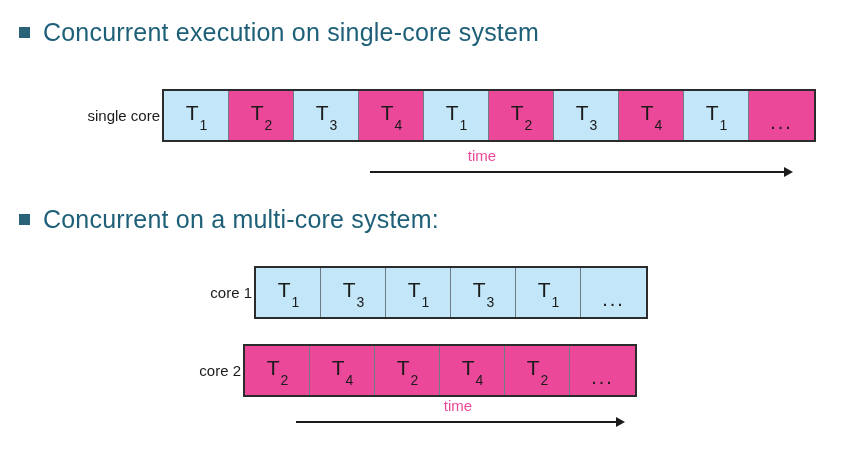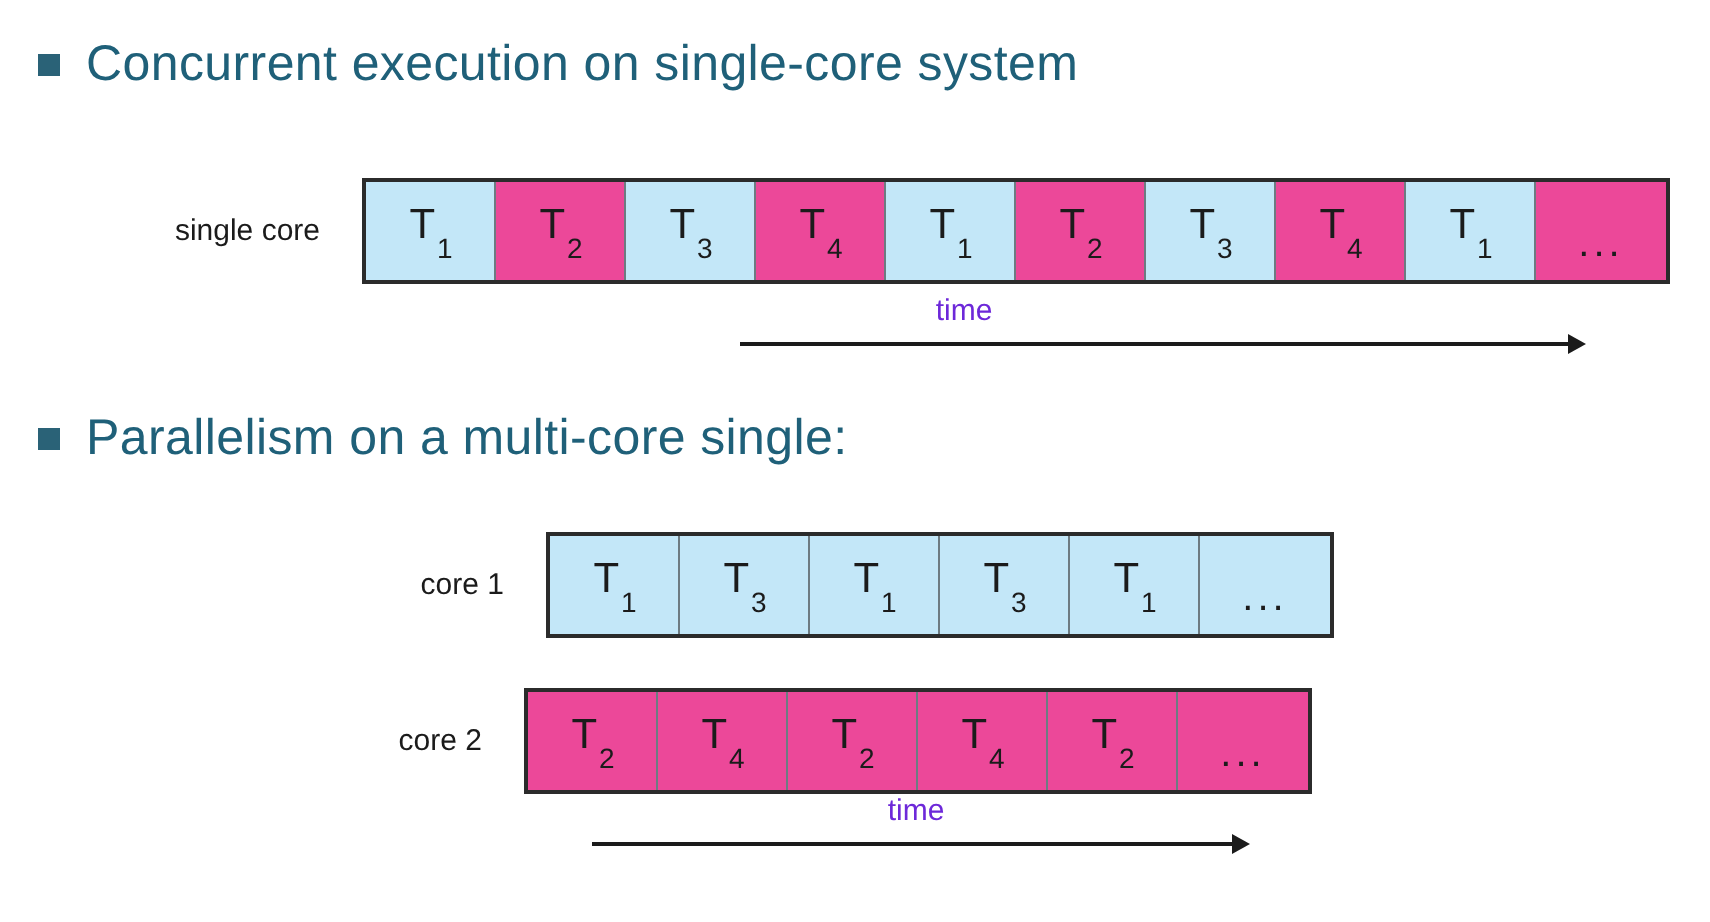--- a/index.html
+++ b/index.html
@@ -51,21 +51,21 @@
   
   .timeline-row {
     position: absolute;
     display: flex;
     align-items: center;
   }
   .row-label {
     font-size: 15px;
     color: #1b1b1b;
     text-align: right;
-    padding-right: 21px;
+    padding-right: 2px;
     flex: 0 0 auto;
     line-height: 1;
   }
   .cells {
     display: flex;
     border: 2px solid #2b2b2b;
     box-sizing: border-box;
     background: #e8e8e8;
   }
   .cell {
@@ -118,21 +118,21 @@
   #row-core-1 .cell,
   #row-core-2 .cell { width: 65px; }
 
   
   .time-axis {
     position: absolute;
   }
   .time-axis .axis-label {
     position: absolute;
     font-size: 15px;
-    color: #6d28d9;
+    color: #ec4899;
     line-height: 1;
     transform: translateX(-50%);
     white-space: nowrap;
   }
   .time-axis .axis-line {
     position: absolute;
     height: 2px;
     background: #1b1b1b;
     left: 0;
   }
@@ -201,21 +201,21 @@
   </div>
 
   <div class="time-axis" id="time-axis-top">
     <span class="axis-label">time</span>
     <span class="axis-line"></span>
     <span class="axis-head"></span>
   </div>
 
   <div class="bullet-line" id="heading-2">
     <span class="bullet-marker"></span>
-    <span class="bullet-text">Parallelism on a multi-core single:</span>
+    <span class="bullet-text">Concurrent on a multi-core system:</span>
   </div>
 
   <div class="timeline-row" id="row-core-1">
     <span class="row-label">core 1</span>
     <div class="cells">
       <div class="cell blue">
           <span class="tlabel"><span>T</span><sub>1</sub></span>
         </div>
       <div class="cell blue">
           <span class="tlabel"><span>T</span><sub>3</sub></span>

